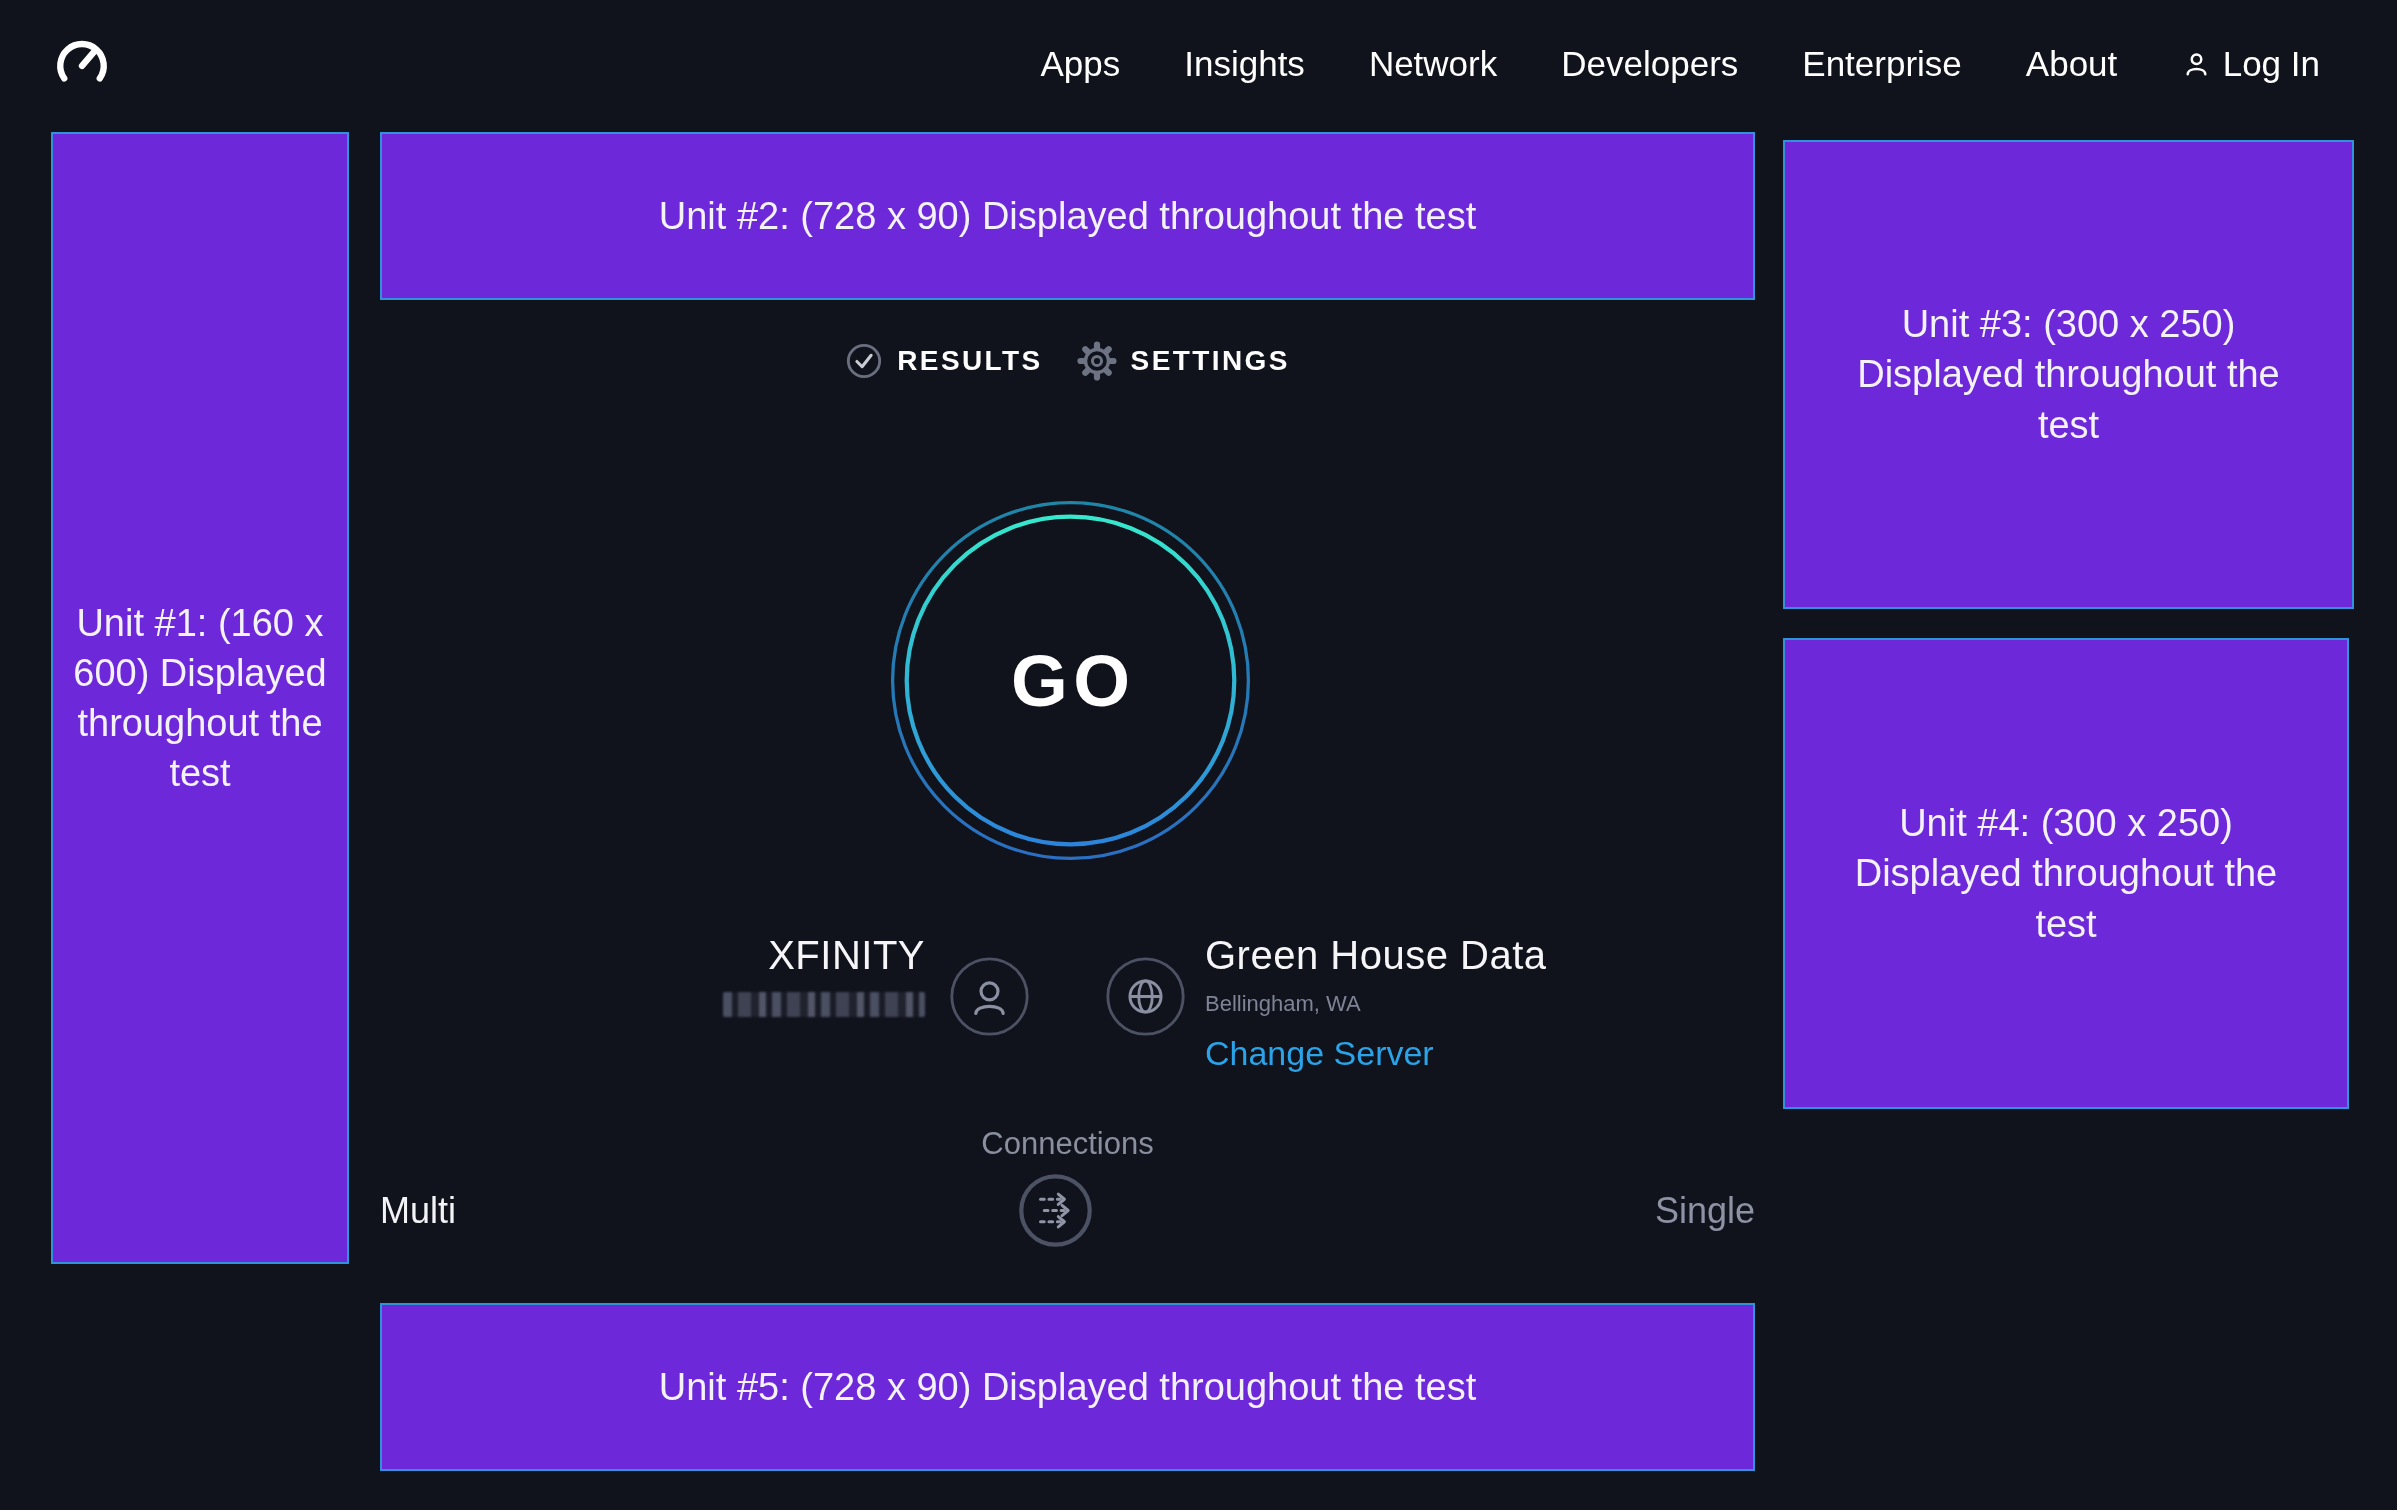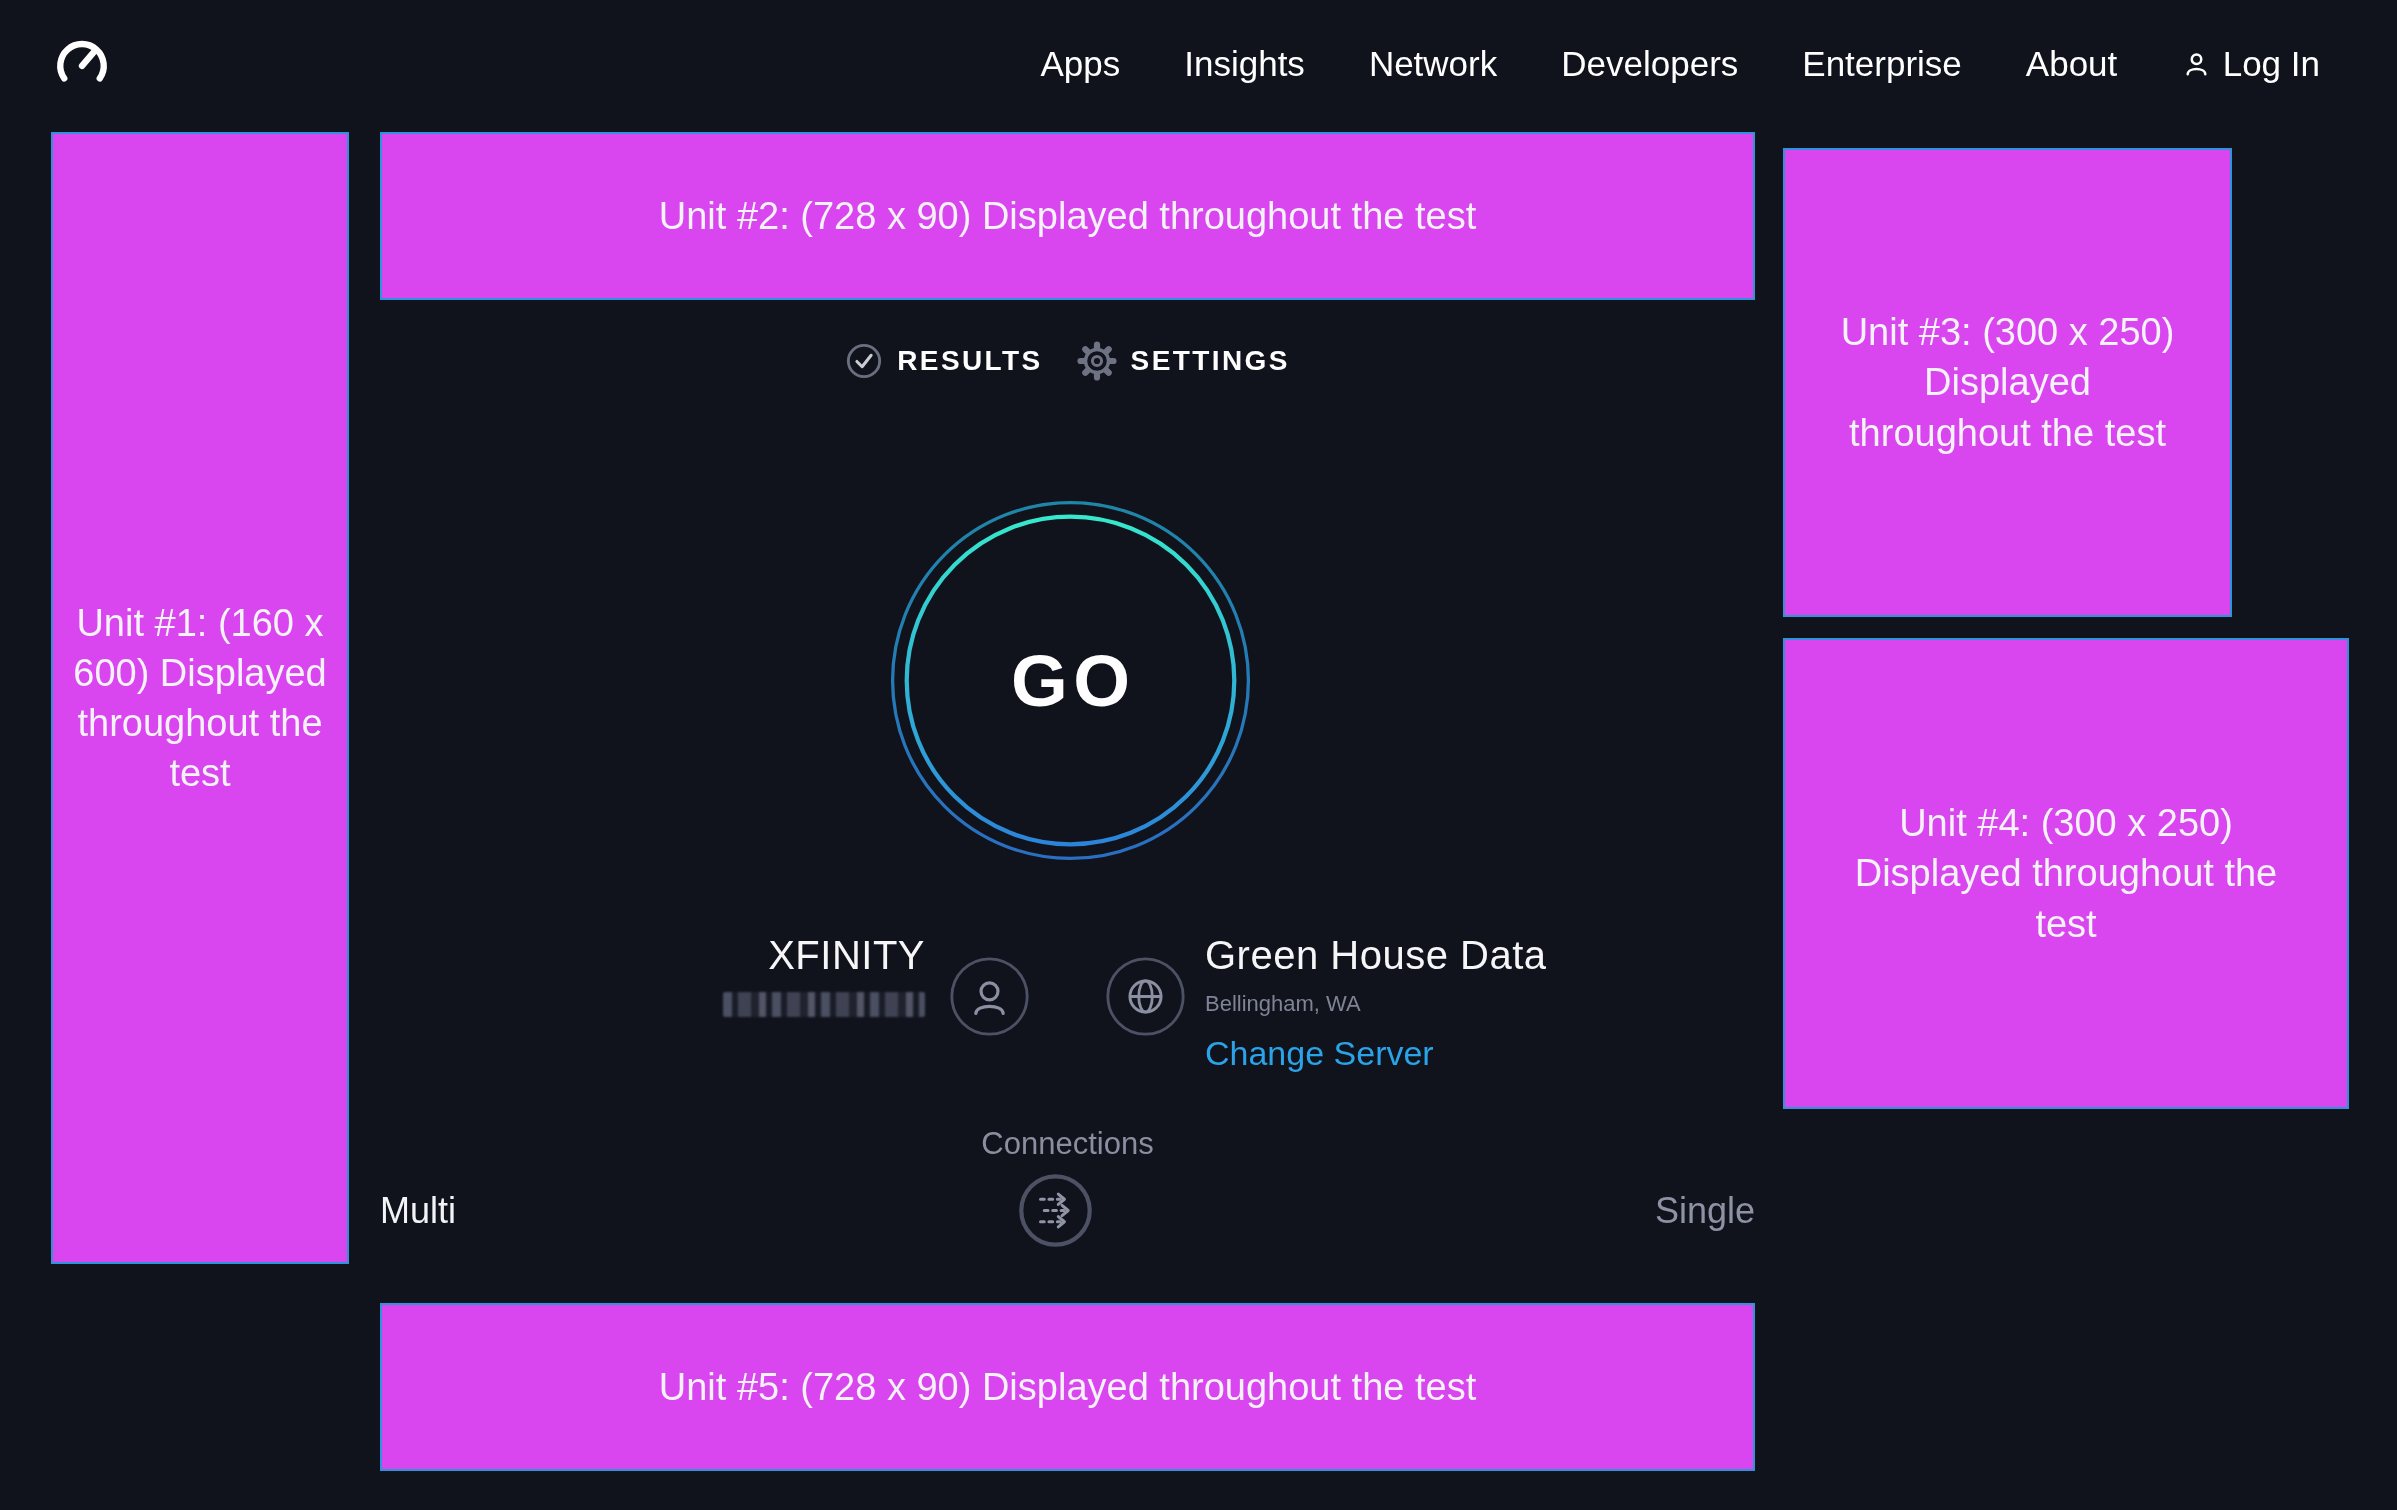--- a/index.html
+++ b/index.html
@@ -10,25 +10,25 @@
   }
   
   .topbar{position:absolute;left:0;top:0;width:2397px;height:128px;display:flex;align-items:center;justify-content:space-between;padding:0 77px 0 53px;box-sizing:border-box;}
   .logo{display:flex;align-items:center;gap:19px;cursor:pointer;}
   .logo-text{font-size:51px;font-weight:700;letter-spacing:0.5px;color:#fff;display:flex;align-items:flex-start;}
   .logo-tm{font-size:16px;margin-top:3.8px;margin-left:2.8px;color:#d8d9e0;}
   .nav{display:flex;align-items:center;gap:64px;}
   .nav-item{font-size:35px;color:#fff;cursor:pointer;white-space:nowrap;}
   .login{display:flex;align-items:center;gap:10.4px;}
   
-  .ad{position:absolute;background:#d946ef;border:2.8px solid #2e93da;box-sizing:border-box;display:flex;align-items:center;justify-content:center;text-align:center;color:#f3f2f6;font-size:38px;line-height:1.32;cursor:pointer;}
+  .ad{position:absolute;background:#6d28d9;border:2.8px solid #2e93da;box-sizing:border-box;display:flex;align-items:center;justify-content:center;text-align:center;color:#f3f2f6;font-size:38px;line-height:1.32;cursor:pointer;}
   .ad1{left:51px;top:132px;width:298px;height:1132px;}
   .ad1 .ad-label{padding:0 7.5px;}
   .ad2{left:380px;top:132px;width:1375px;height:168px;}
-  .ad3{left:1783px;top:148px;width:449px;height:469px;}
+  .ad3{left:1783px;top:140px;width:571px;height:469px;}
   .ad4{left:1783px;top:638px;width:566px;height:471px;}
   .ad3 .ad-label,.ad4 .ad-label{padding:0 43px;}
   .ad5{left:380px;top:1303px;width:1375px;height:168px;}
   
   .tabs{position:absolute;left:380px;top:341px;width:1375px;display:flex;justify-content:center;gap:34px;}
   .tab{display:flex;align-items:center;gap:14px;cursor:pointer;}
   .tab-label{font-size:28px;font-weight:700;letter-spacing:2.4px;color:#fdfdfe;}
   
   .go-wrap{position:absolute;left:886px;top:496px;width:369px;height:369px;cursor:pointer;}
   .go-wrap svg{position:absolute;left:0;top:0;}

